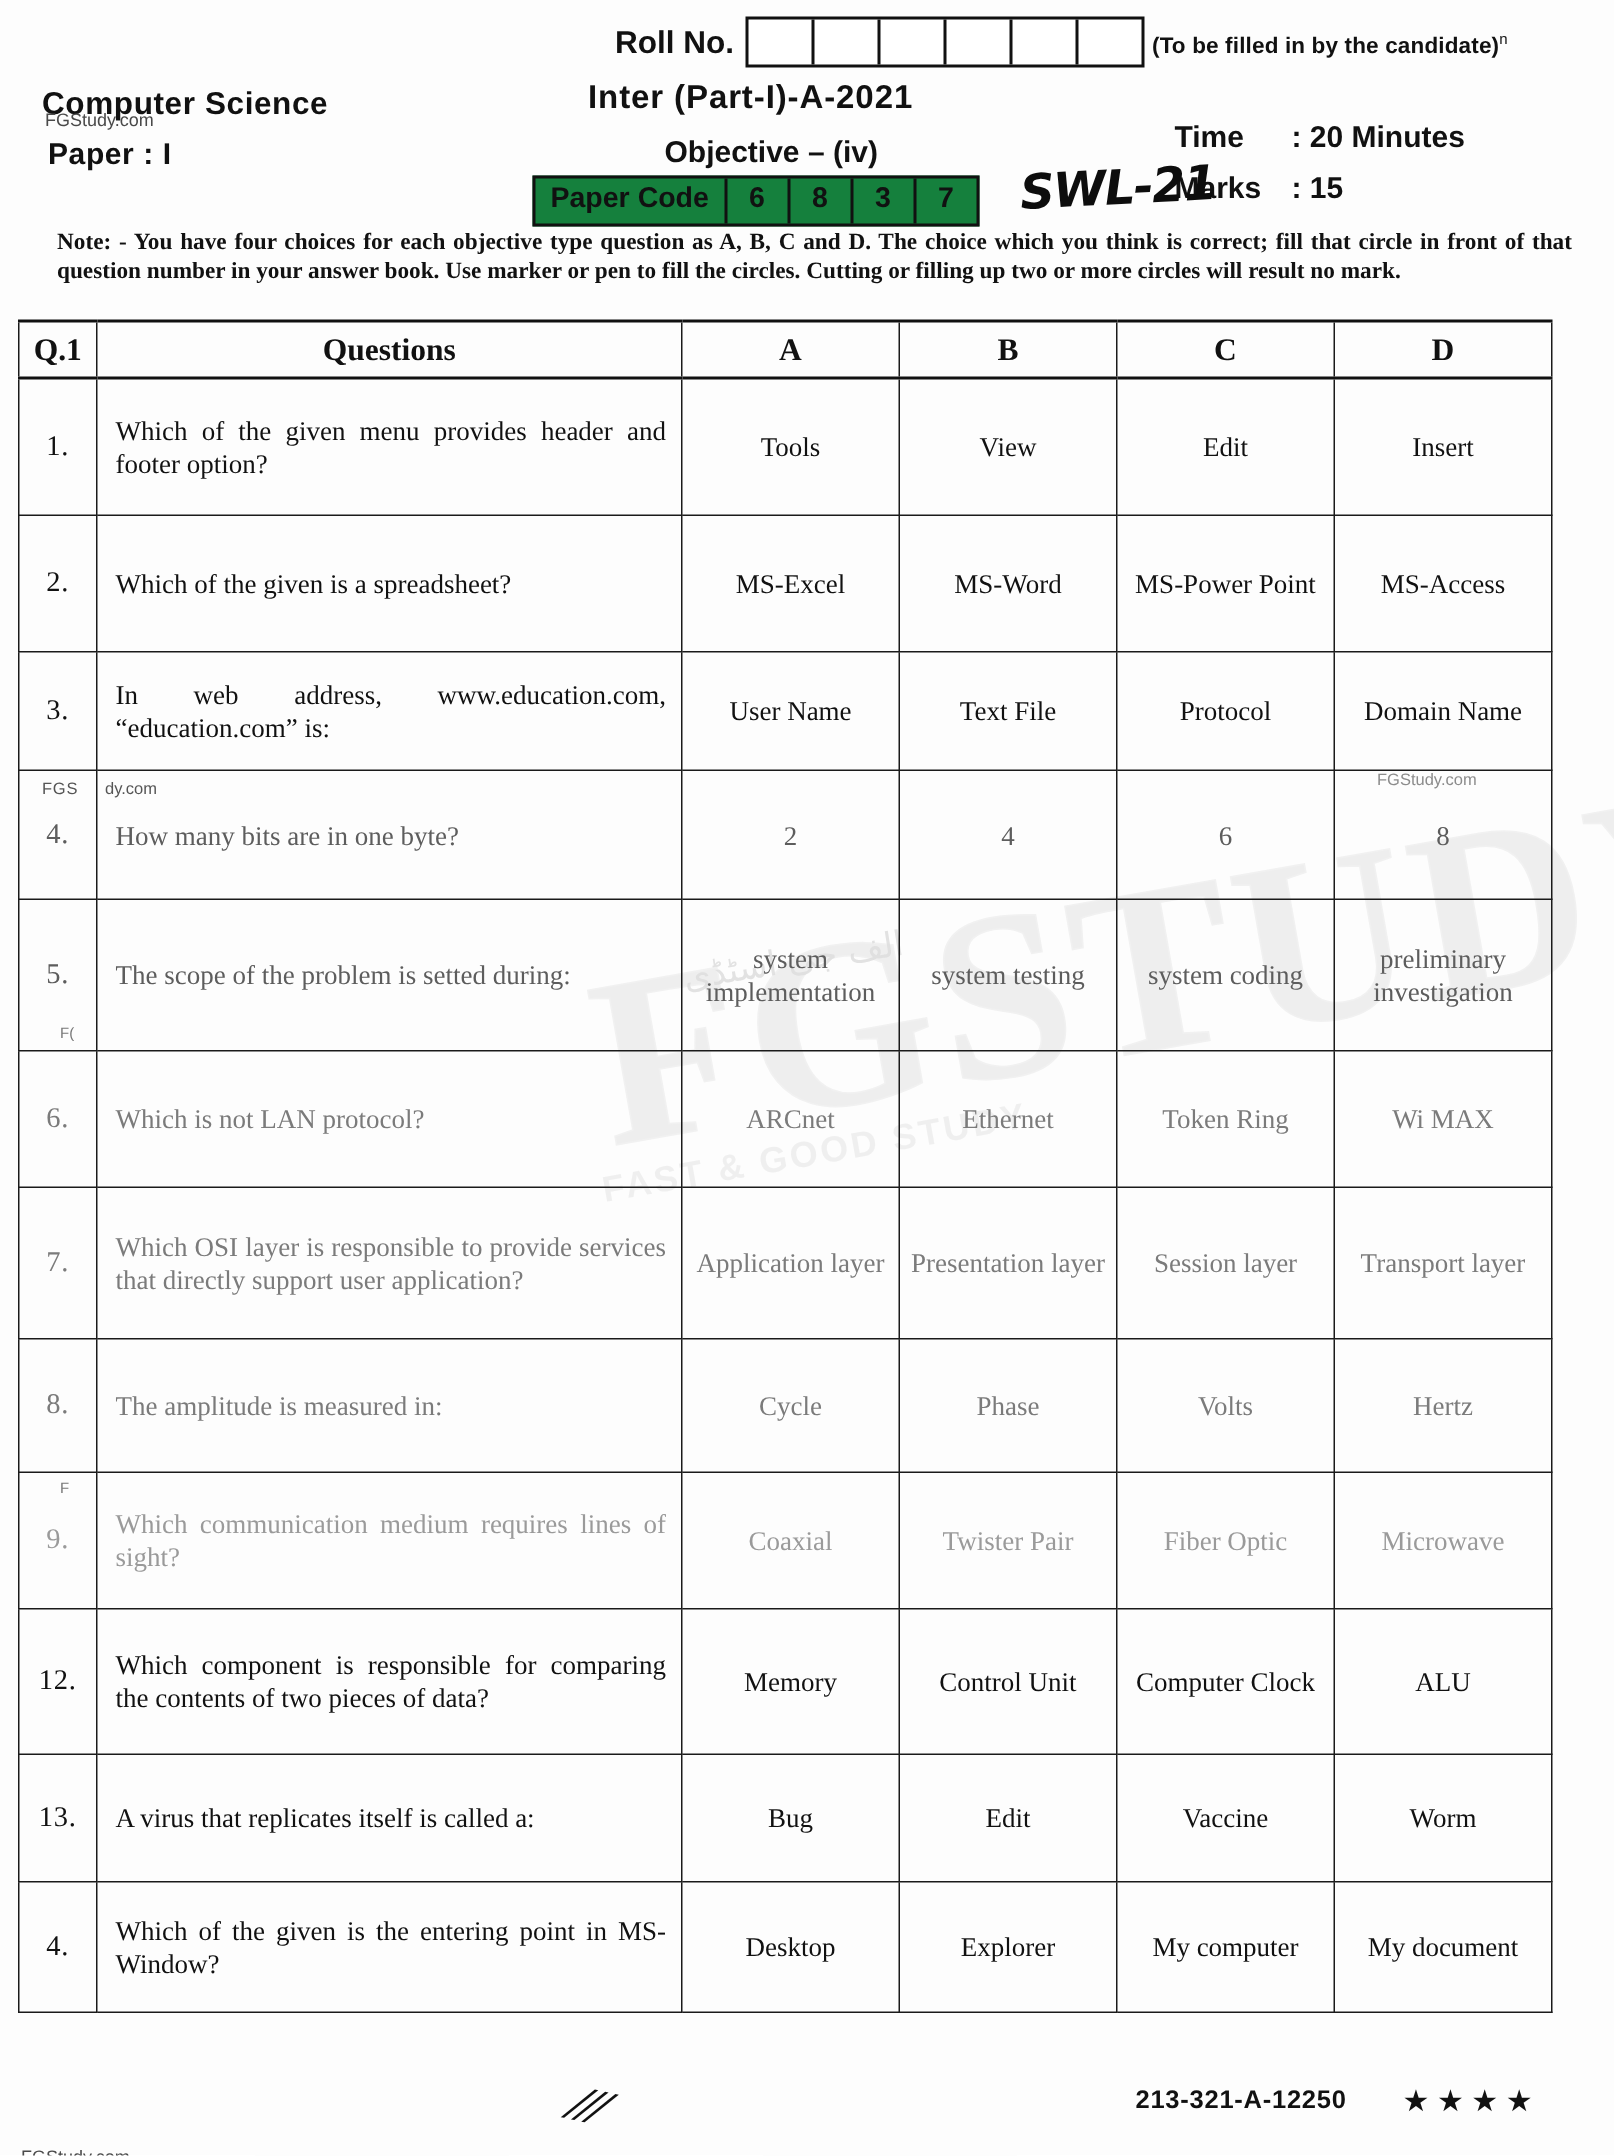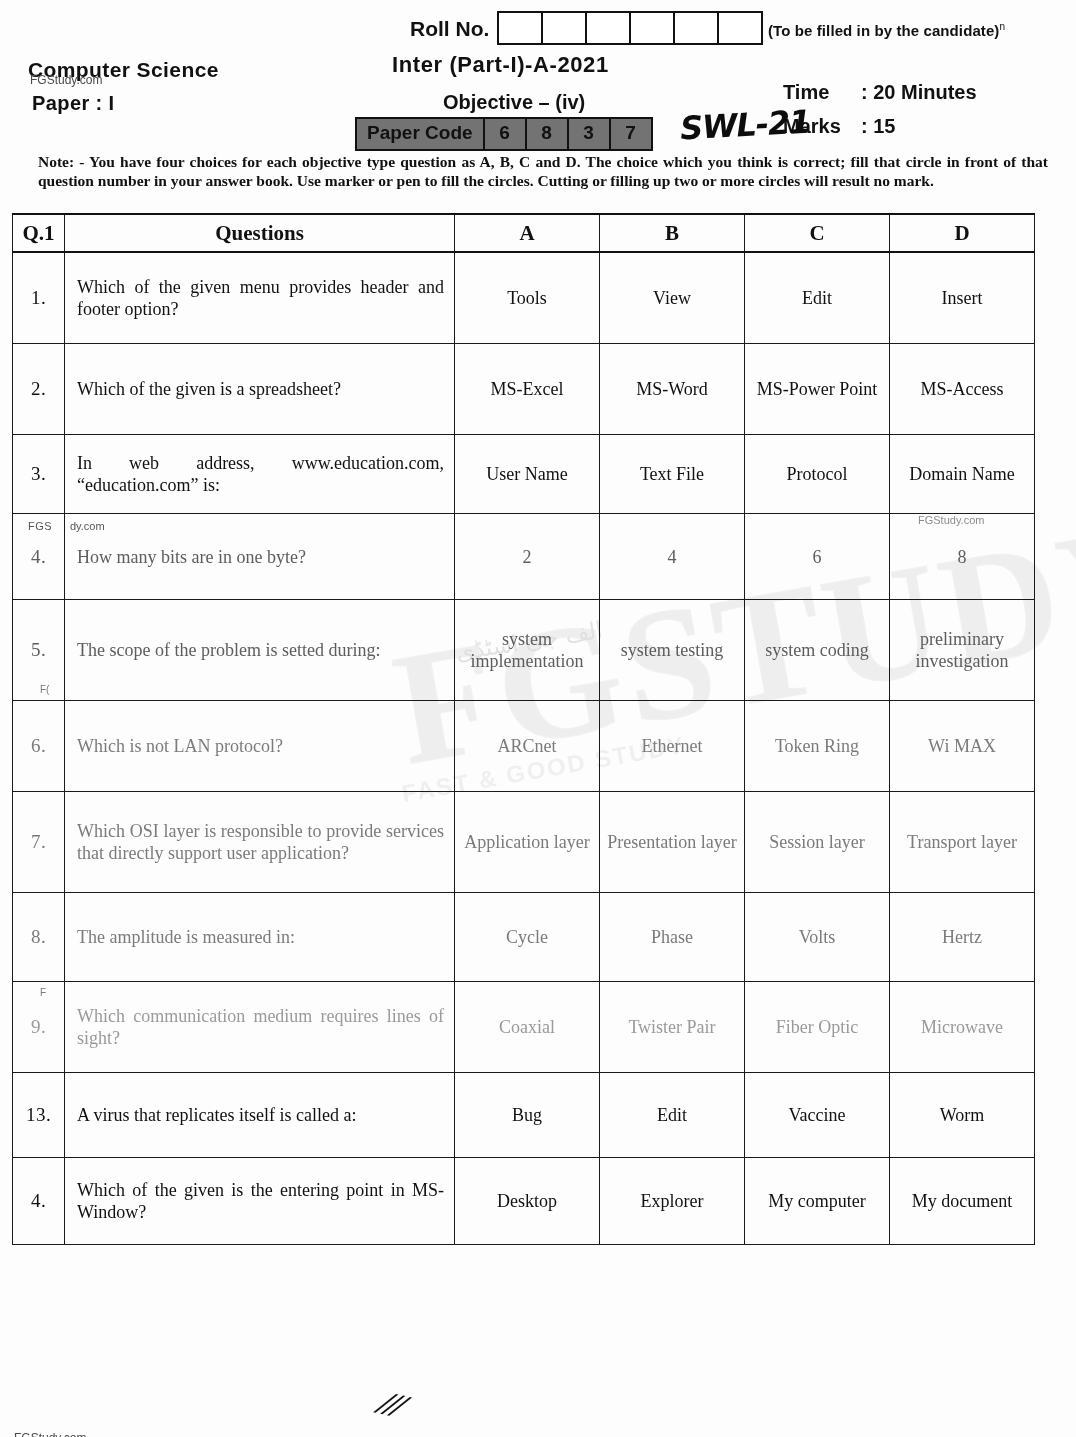--- a/index.html
+++ b/index.html
@@ -158,21 +158,21 @@
     left: 783px; top: 91px;
     font-size: 20px;
   }
   .time-row .k, .marks-row .k { display:inline-block; width: 78px; margin-top: 24px; }
 
   .papercode {
     position: absolute;
     left: 355px; top: 117px;
     display: flex;
     border: 2px solid #111;
-    background: #737373;
+    background: #15803d;
     align-items: stretch;
   }
   .papercode .pc-label {
     padding: 2px 10px 4px 10px;
     font-size: 19px;
     border-right: 2px solid #111;
     line-height: 24px;
   }
   .papercode .pc-digit {
     width: 40px;
@@ -464,20 +464,28 @@
         <td class="opt">Hertz</td>
       </tr>
       <tr class="r9 faded-light">
         <td class="no">9.</td>
         <td class="q">Which communication medium requires lines of sight?</td>
         <td class="opt">Coaxial</td>
         <td class="opt">Twister Pair</td>
         <td class="opt">Fiber Optic</td>
         <td class="opt">Microwave</td>
       </tr>
+      <tr class="r12">
+        <td class="no">12.</td>
+        <td class="q">Which component is responsible for comparing the contents of two pieces of data?</td>
+        <td class="opt">Memory</td>
+        <td class="opt">Control Unit</td>
+        <td class="opt">Computer Clock</td>
+        <td class="opt">ALU</td>
+      </tr>
       <tr class="r13">
         <td class="no">13.</td>
         <td class="q">A virus that replicates itself is called a:</td>
         <td class="opt">Bug</td>
         <td class="opt">Edit</td>
         <td class="opt">Vaccine</td>
         <td class="opt">Worm</td>
       </tr>
       <tr class="r14">
         <td class="no">4.</td>
@@ -486,14 +494,18 @@
         <td class="opt">Explorer</td>
         <td class="opt">My computer</td>
         <td class="opt">My document</td>
       </tr>
 
     </tbody>
   </table>
 
   <div class="hw-bottom">⁄⁄⁄</div>
 
+  <div class="footer">
+    <div class="foot-code">213-321-A-12250</div>
+    <div class="foot-stars">★★★★</div>
+  </div>
 
 </div>
 
 </body></html>

